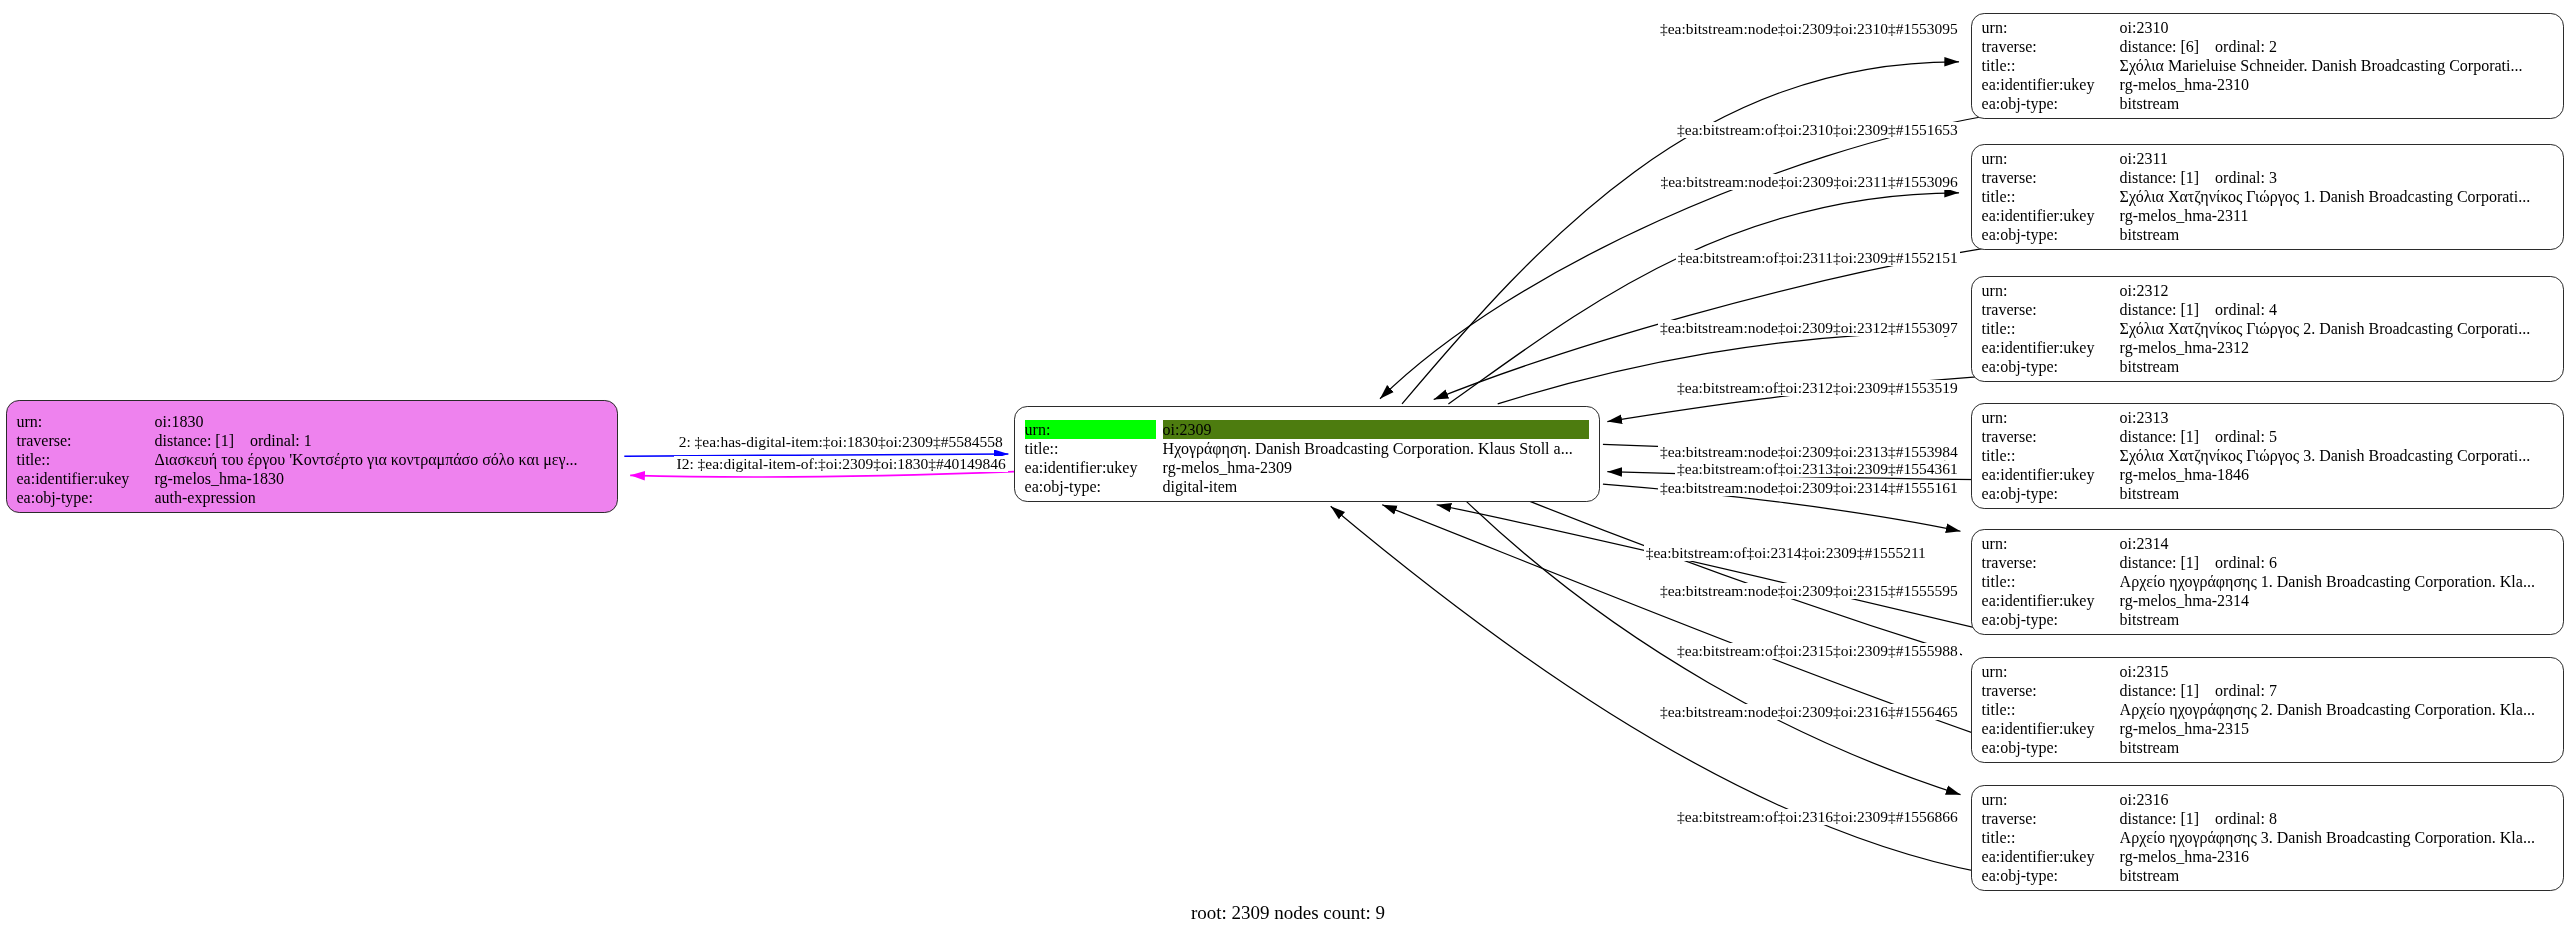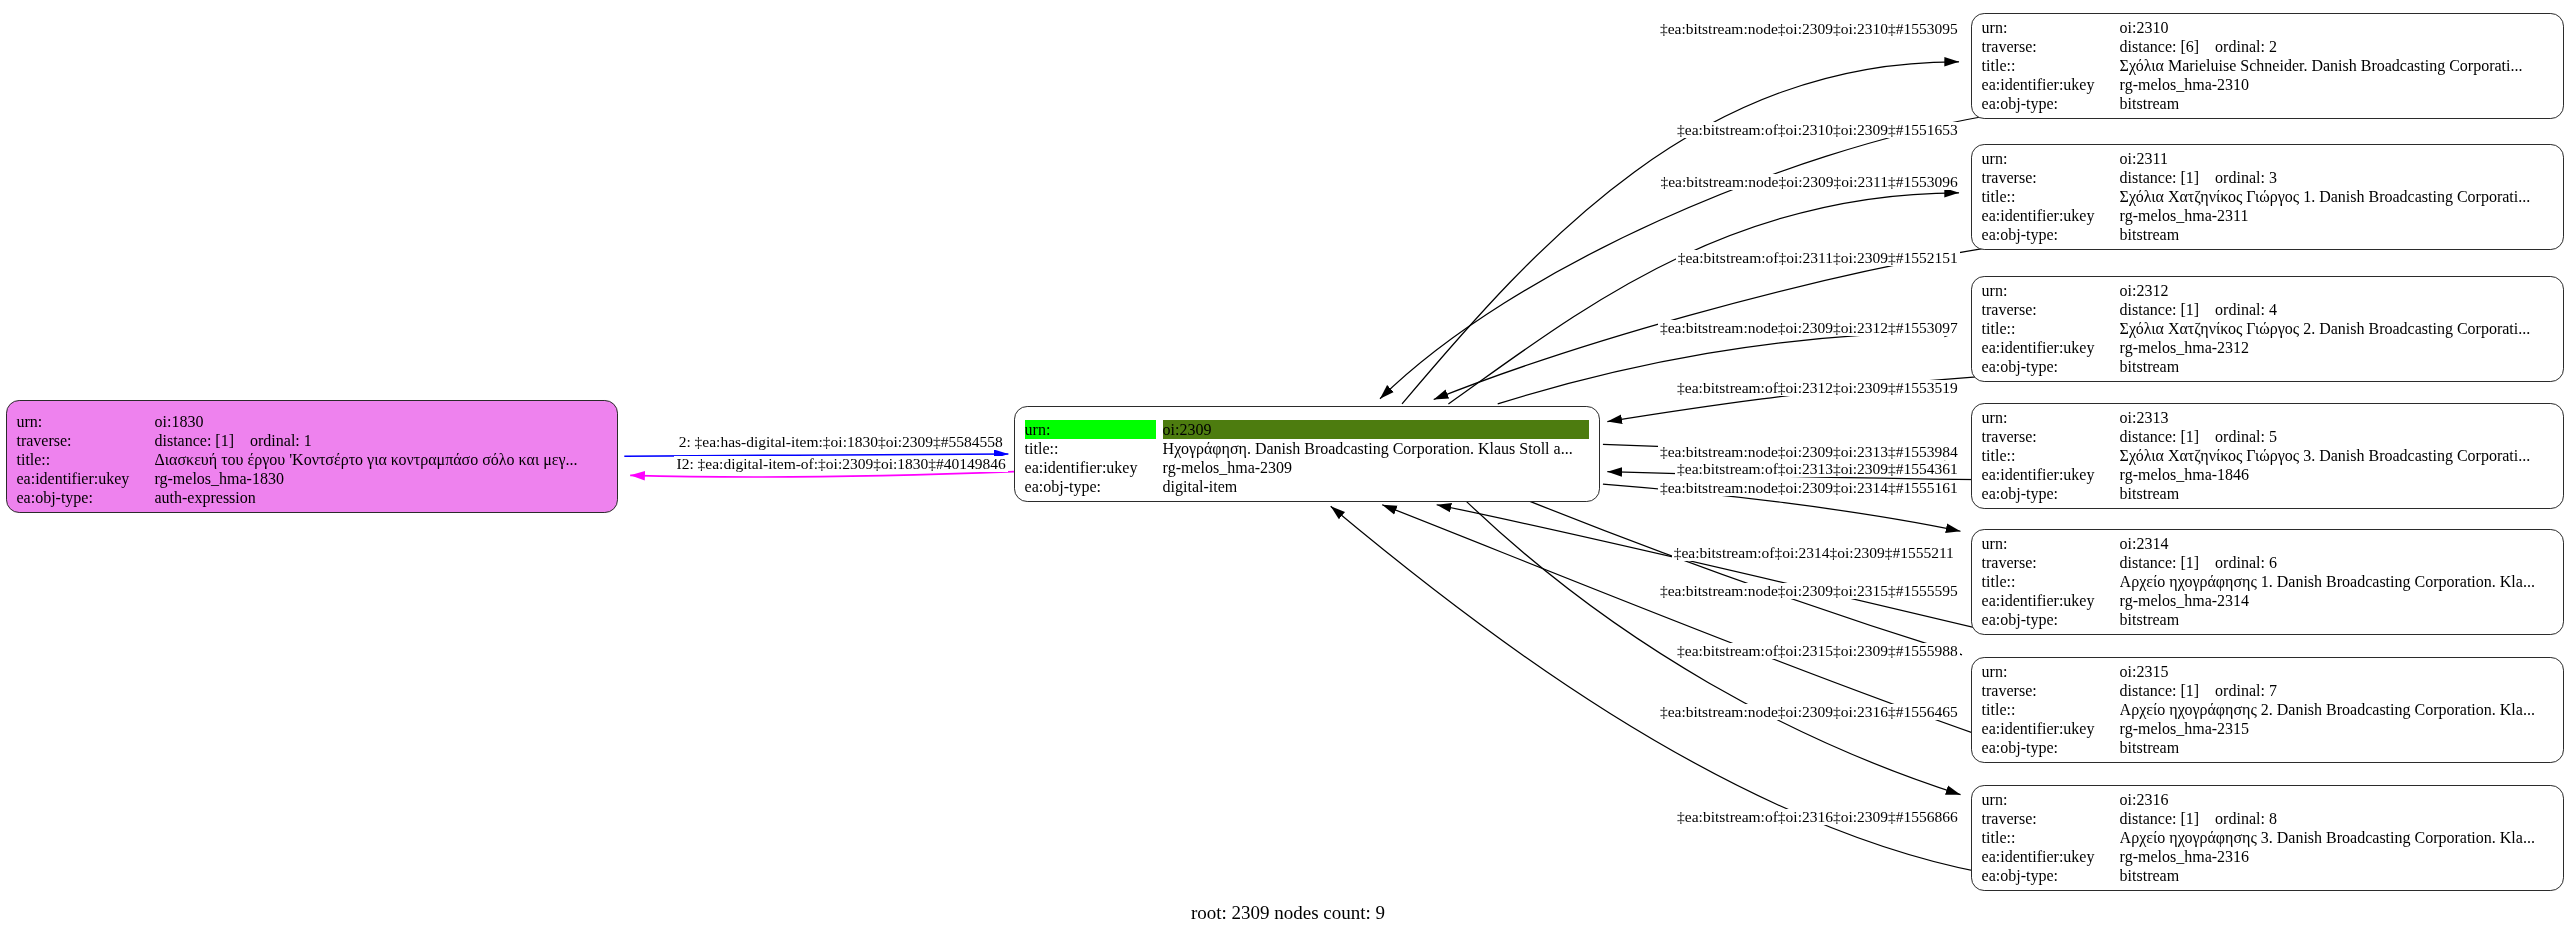--- a/index.html
+++ b/index.html
@@ -69,21 +69,21 @@
       <div class="edge-label" style="right: 1568px; top: 464px;">I2: ‡ea:digital-item-of:‡oi:2309‡oi:1830‡#40149846</div>
       <div class="edge-label" style="right: 616px; top: 29px;">‡ea:bitstream:node‡oi:2309‡oi:2310‡#1553095</div>
       <div class="edge-label" style="right: 616px; top: 130px;">‡ea:bitstream:of‡oi:2310‡oi:2309‡#1551653</div>
       <div class="edge-label" style="right: 616px; top: 182px;">‡ea:bitstream:node‡oi:2309‡oi:2311‡#1553096</div>
       <div class="edge-label" style="right: 616px; top: 258px;">‡ea:bitstream:of‡oi:2311‡oi:2309‡#1552151</div>
       <div class="edge-label" style="right: 616px; top: 328px;">‡ea:bitstream:node‡oi:2309‡oi:2312‡#1553097</div>
       <div class="edge-label" style="right: 616px; top: 388px;">‡ea:bitstream:of‡oi:2312‡oi:2309‡#1553519</div>
       <div class="edge-label" style="right: 616px; top: 452px; margin-left: 32px;">‡ea:bitstream:node‡oi:2309‡oi:2313‡#1553984</div>
       <div class="edge-label" style="right: 616px; top: 469px;">‡ea:bitstream:of‡oi:2313‡oi:2309‡#1554361</div>
       <div class="edge-label" style="right: 616px; top: 488px;">‡ea:bitstream:node‡oi:2309‡oi:2314‡#1555161</div>
-      <div class="edge-label" style="right: 620px; top: 553px;">‡ea:bitstream:of‡oi:2314‡oi:2309‡#1555211</div>
+      <div class="edge-label" style="right: 648px; top: 553px;">‡ea:bitstream:of‡oi:2314‡oi:2309‡#1555211</div>
       <div class="edge-label" style="right: 616px; top: 591px;">‡ea:bitstream:node‡oi:2309‡oi:2315‡#1555595</div>
       <div class="edge-label" style="right: 616px; top: 651px;">‡ea:bitstream:of‡oi:2315‡oi:2309‡#1555988</div>
       <div class="edge-label" style="right: 616px; top: 712px;">‡ea:bitstream:node‡oi:2309‡oi:2316‡#1556465</div>
       <div class="edge-label" style="right: 616px; top: 817px;">‡ea:bitstream:of‡oi:2316‡oi:2309‡#1556866</div>
     </div>
 
   <div class="node auth" style="left:5.9px; top:400px; width:612px; height:113px;">
     <div class="row">
       <span class="k">urn:</span>
       <span class="v">oi:1830</span>

